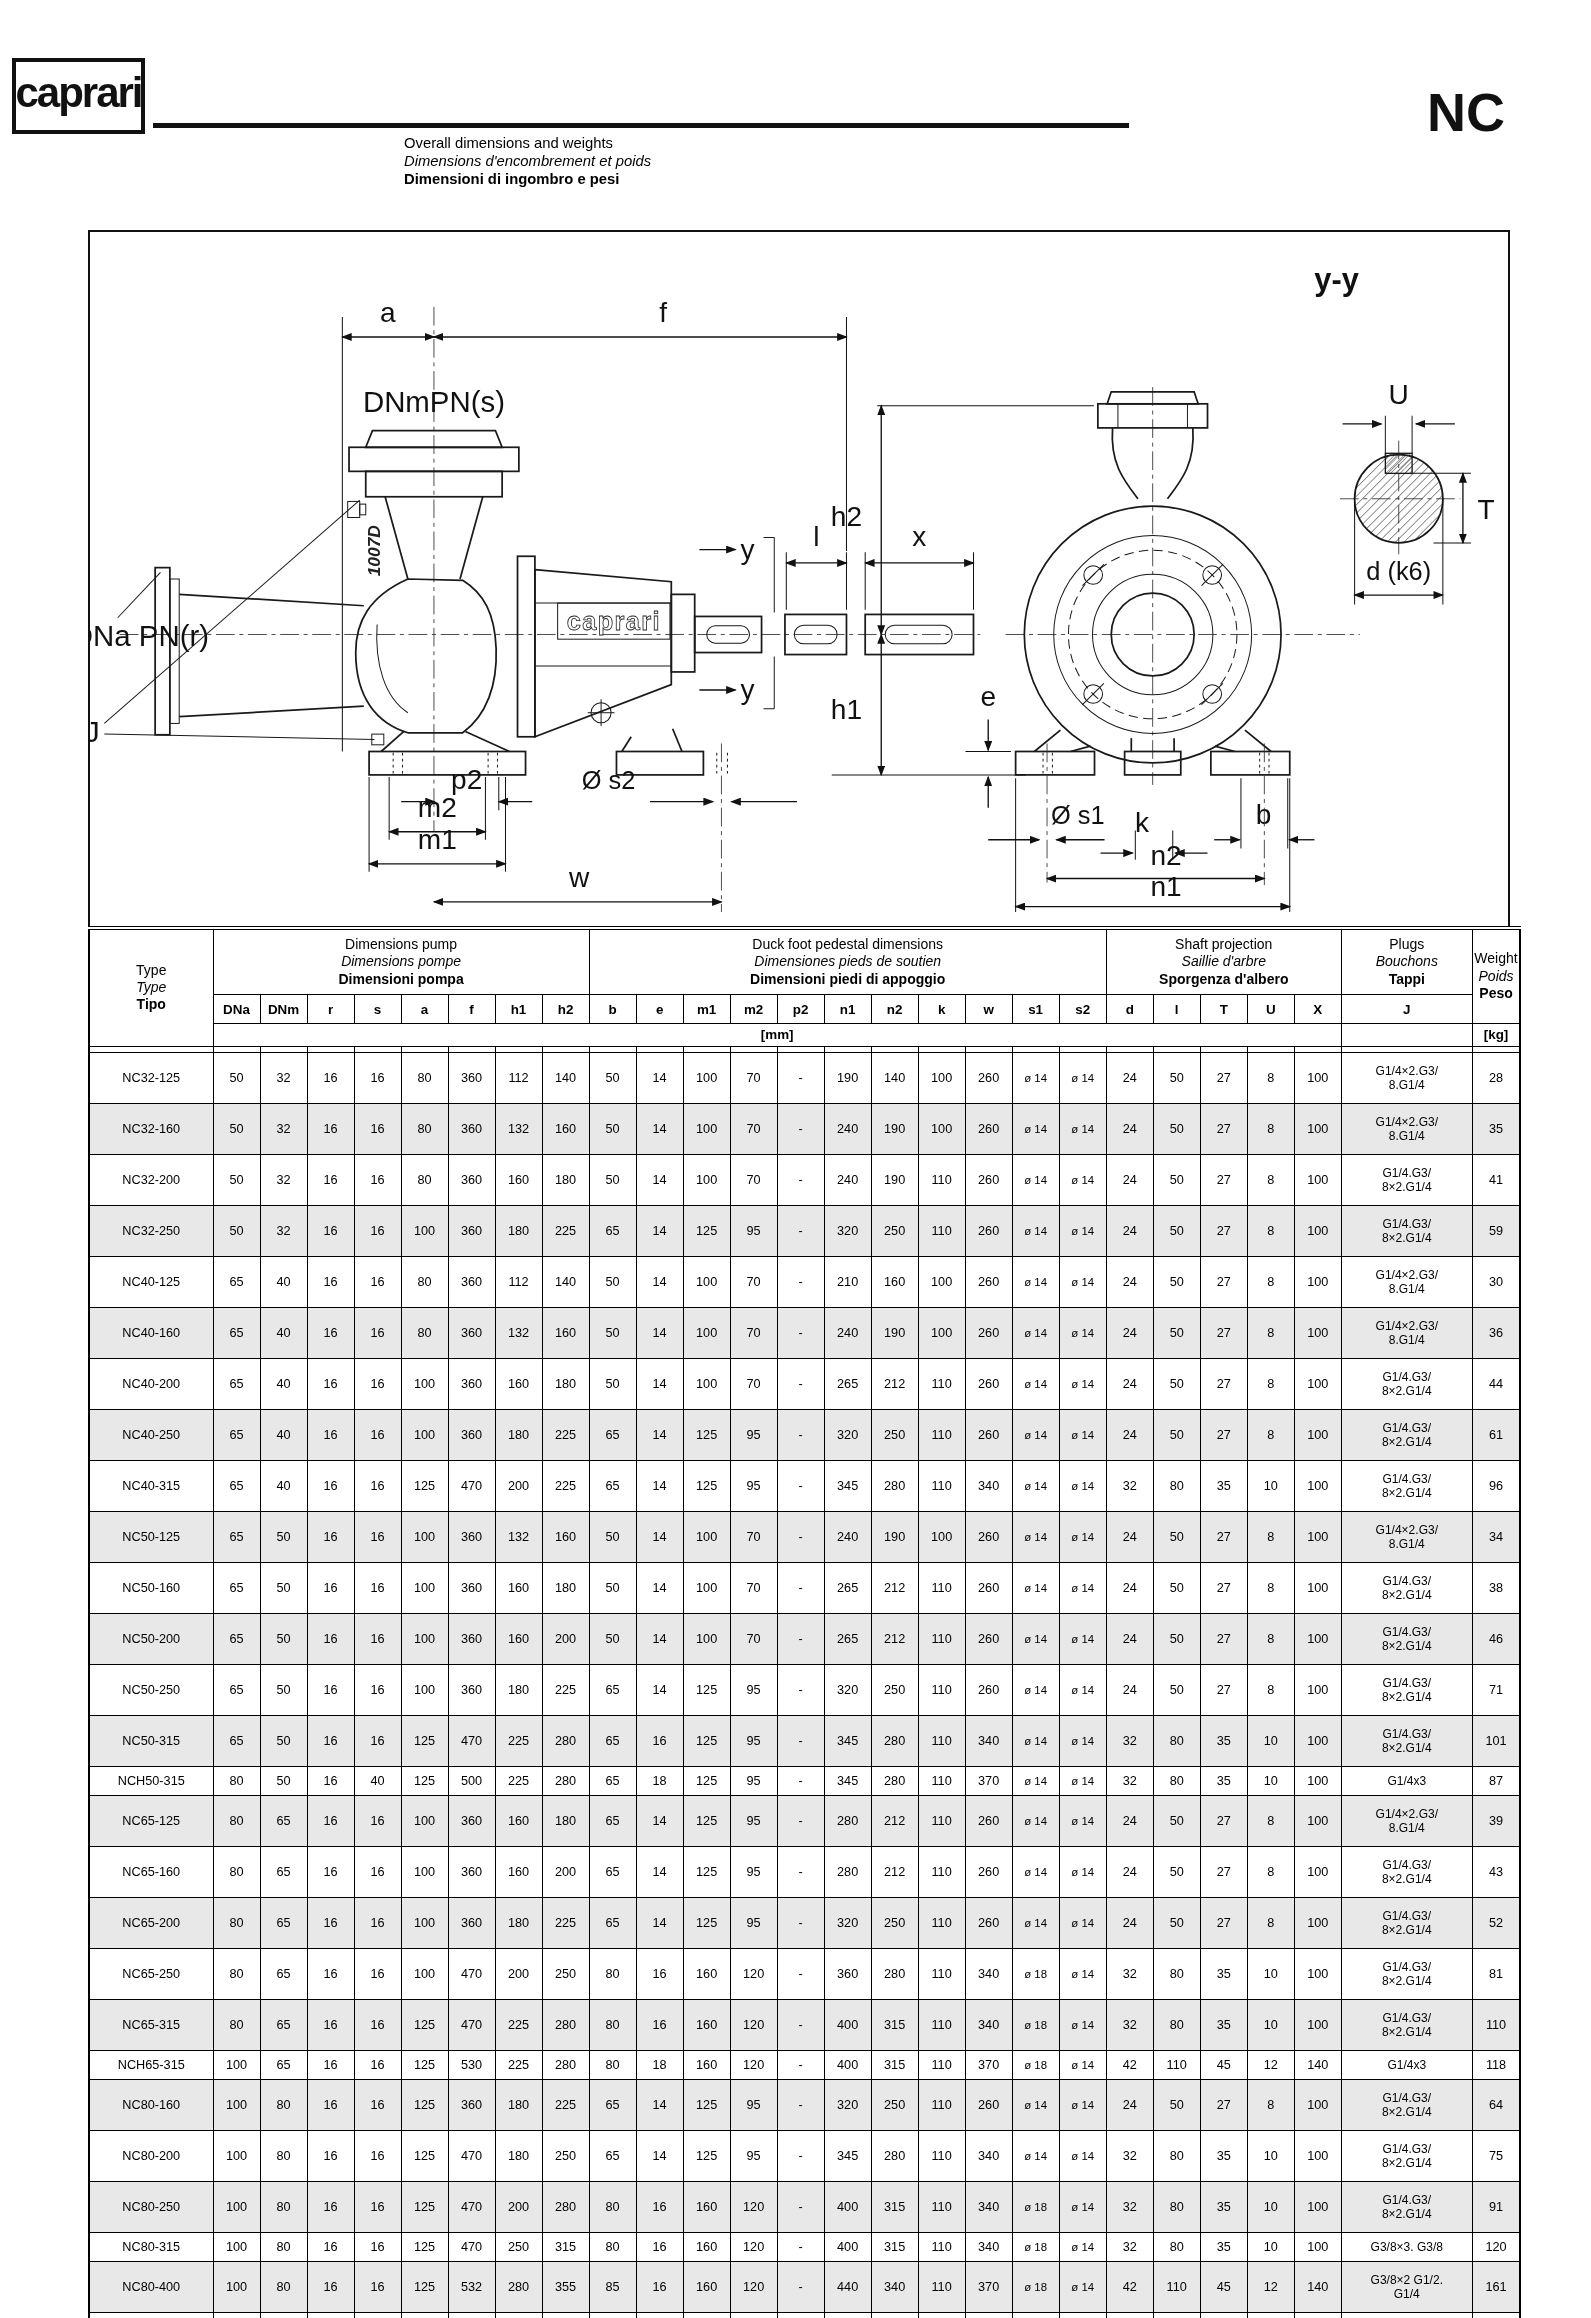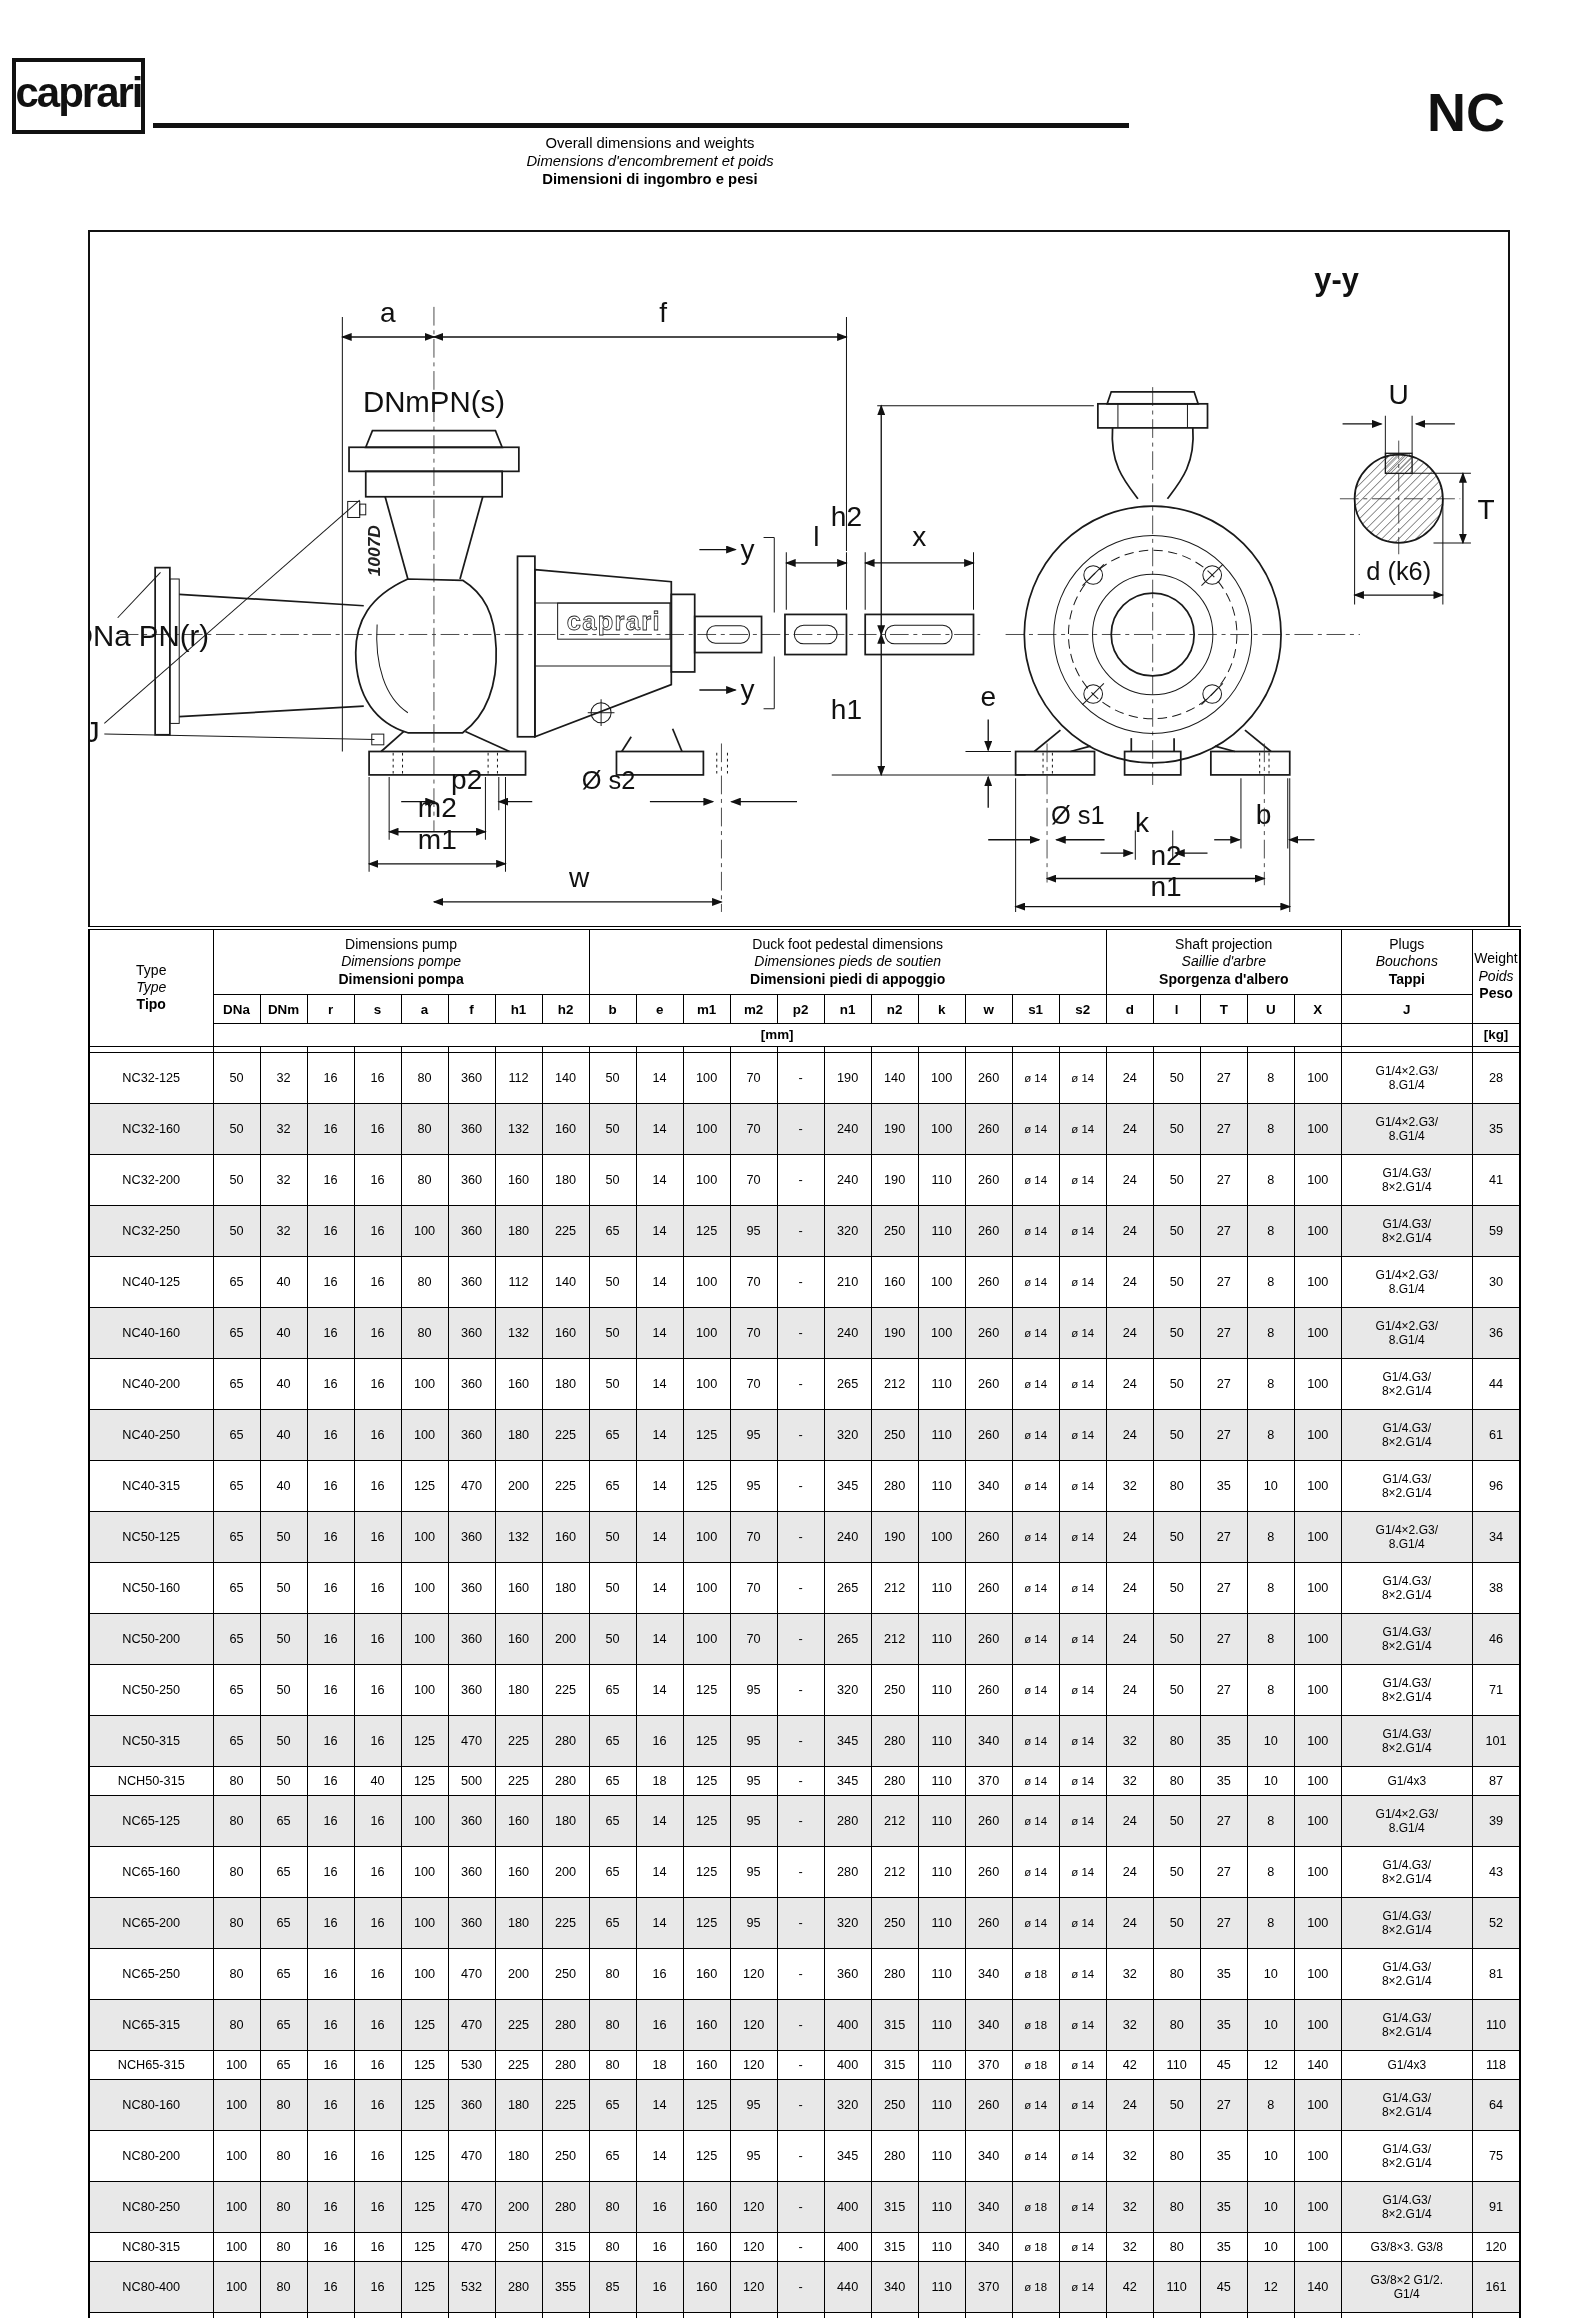--- a/index.html
+++ b/index.html
@@ -2,21 +2,21 @@
 <html style="font-size:10.7px"><head>
 <meta charset="utf-8">
 <style>
   html,body{margin:0;padding:0;background:#fff;}
   #page{position:relative;width:1580px;height:2319px;background:#fff;font-family:"Liberation Sans",sans-serif;color:#000;overflow:hidden;}
 
   
   .logo-box{position:absolute;left:12px;top:58px;width:125px;height:68px;border:4.7px solid #111;display:flex;align-items:center;justify-content:center;}
   .logo-box span{font-size:42px;font-weight:bold;letter-spacing:-2px;color:#111;transform:translateY(-2.7px);}
   .header-rule{position:absolute;left:153px;top:123px;width:976px;height:4.7px;background:#111;}
-  .titles{position:absolute;left:442px;top:134px;width:416px;text-align:center;line-height:18px;}
+  .titles{position:absolute;left:404px;top:134px;width:416px;text-align:left;line-height:18px;}
   .titles .t-en{font-size:14.8px;}
   .titles .t-fr{font-size:14.8px;font-style:italic;}
   .titles .t-it{font-size:14.8px;font-weight:bold;}
   .product-code{position:absolute;left:1427px;top:81px;font-size:54px;font-weight:bold;color:#111;}
 
   
   .frame{position:absolute;left:88px;top:230px;width:1422px;height:696px;border:2px solid #111;border-bottom:none;box-sizing:border-box;}
   svg{display:block;}
   .ln{fill:none;stroke:#1a1a1a;stroke-width:2.6;}
   .tn{fill:none;stroke:#1a1a1a;stroke-width:1.5;}

